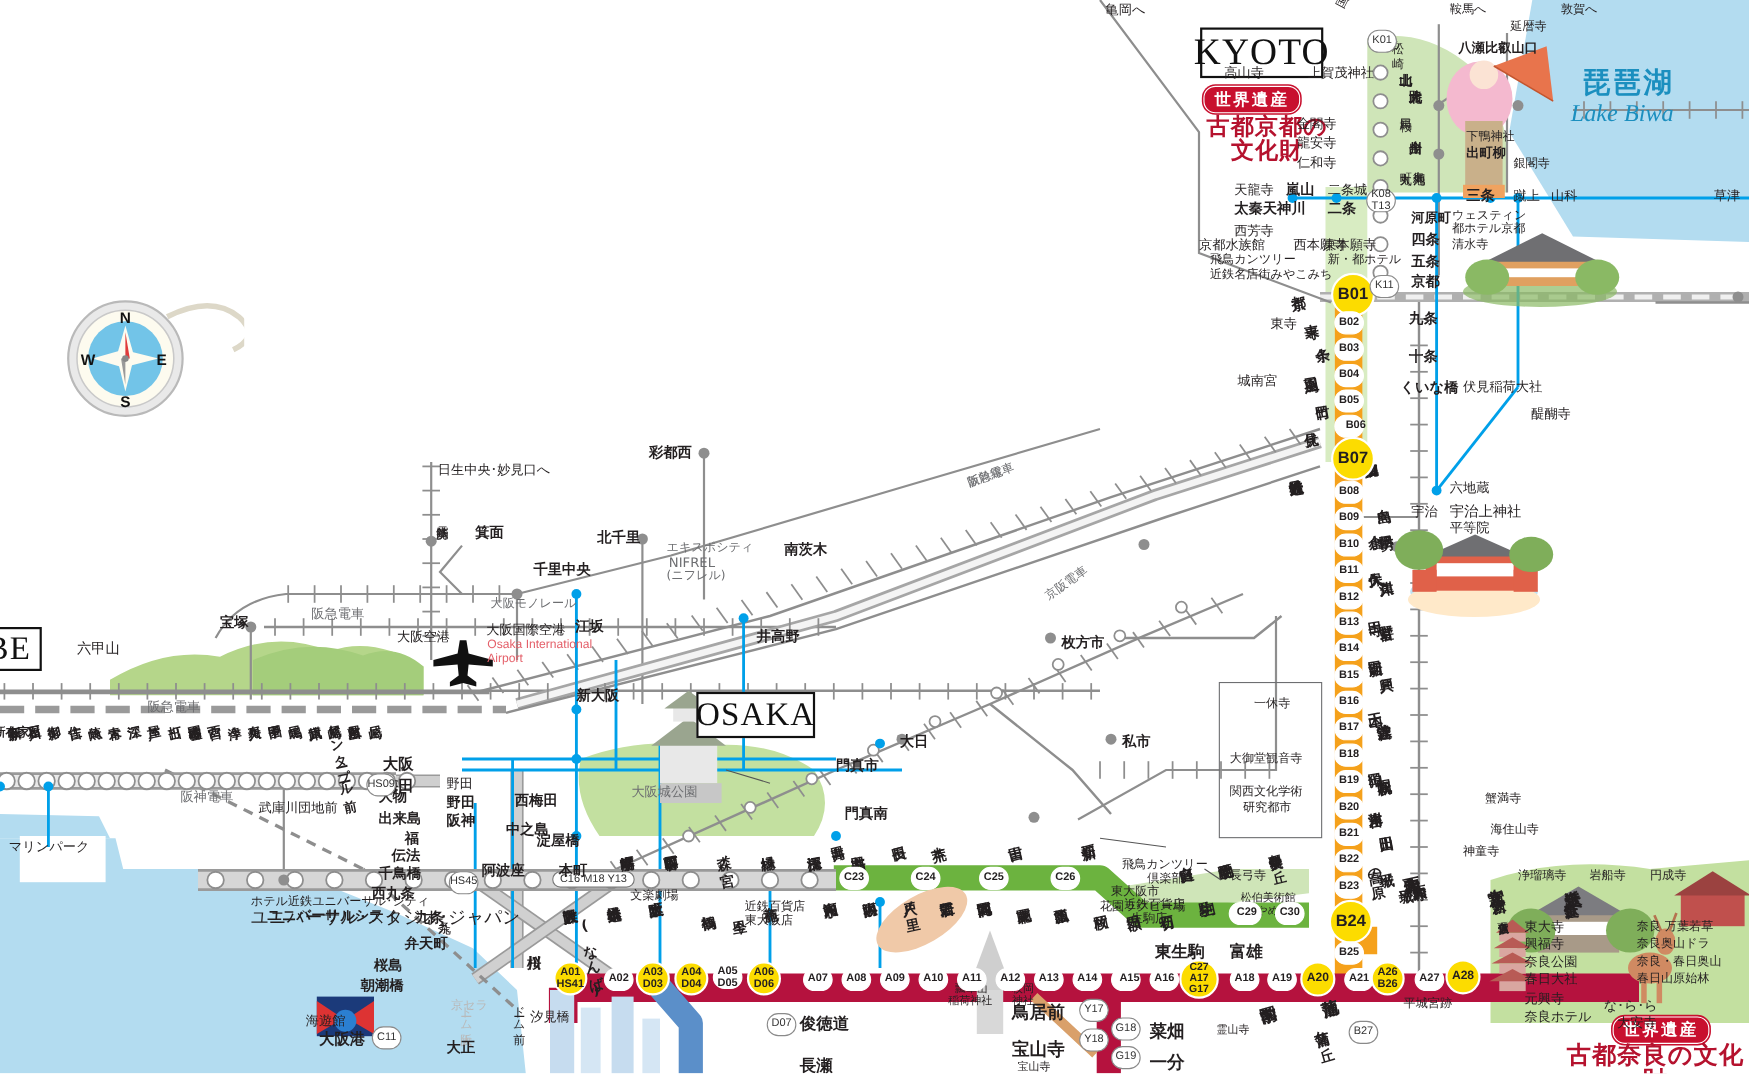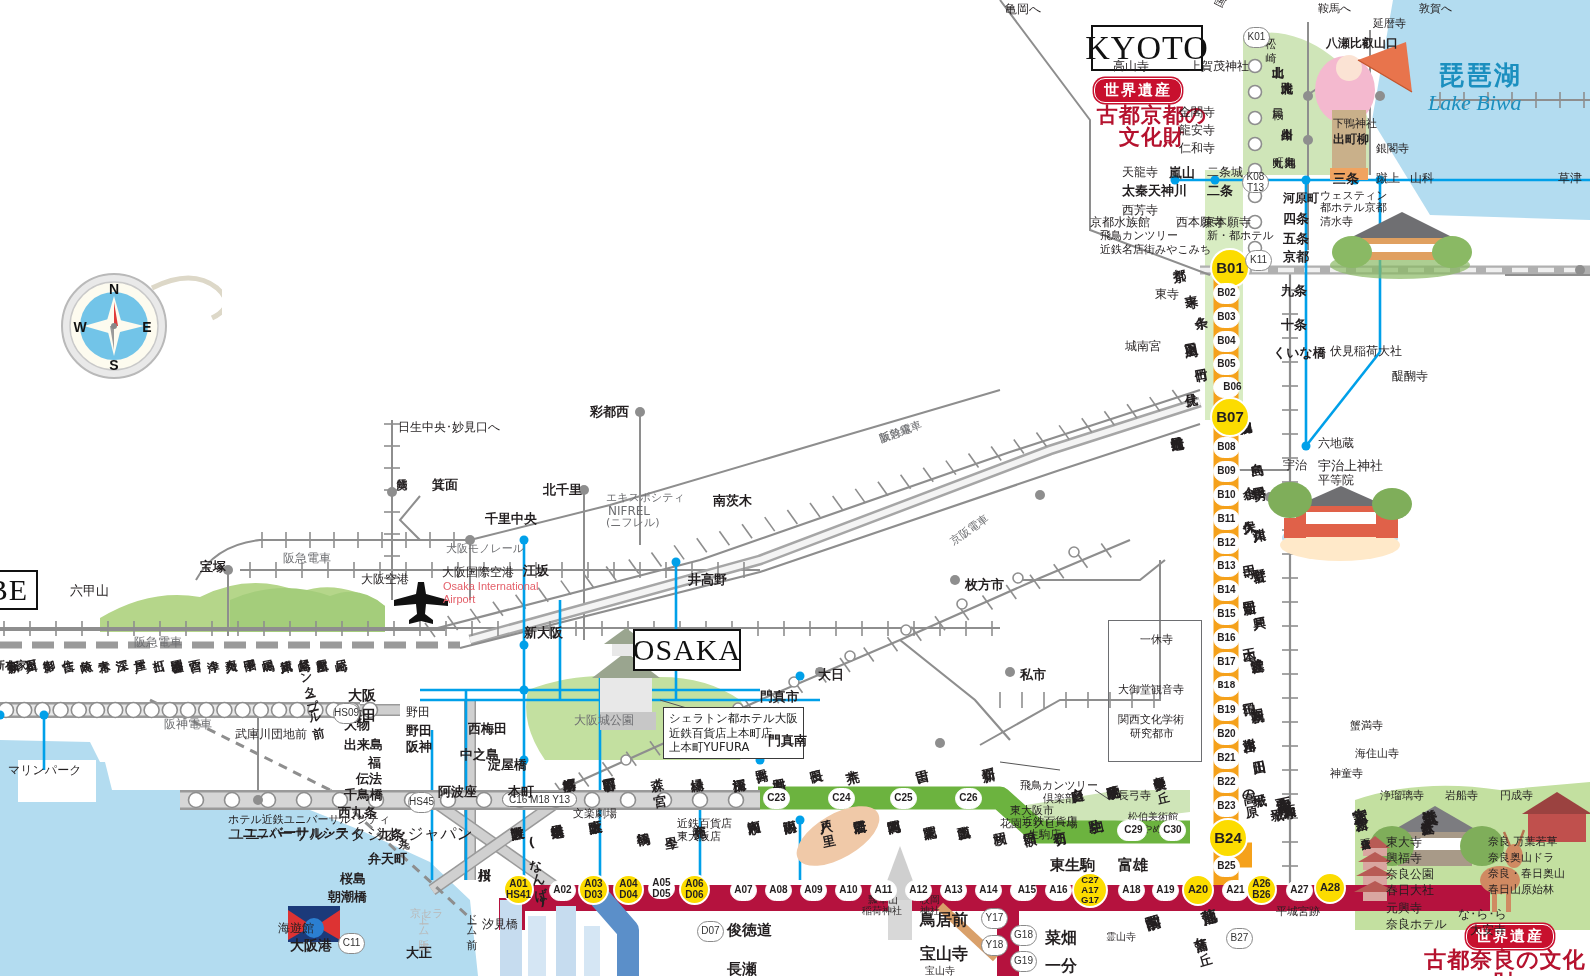--- a/index.html
+++ b/index.html
@@ -629,25 +629,20 @@
   <div class="wh-title" style="left:1420px;top:948px;font-size:22px;">古都奈良の文化財</div>
 
   <div id="lake-ja" class="jp">琵琶湖</div>
   <div id="lake-en">Lake Biwa</div>
 
   <div id="airport-en">
     <span>Osaka International</span><br>
     <span>Airport</span>
   </div>
 
-  <div class="infobox" style="left:663px;top:707px;">
-    <div>シェラトン都ホテル大阪</div>
-    <div>近鉄百貨店上本町店</div>
-    <div>上本町YUFURA</div>
-  </div>
 
   <div style="position:absolute;left:502px;top:792px;background:#fff;border:1.2px solid #777;
               border-radius:9px;padding:1px 6px;font-size:10px;color:#333;">C16 M18 Y13</div>
 
   <div style="position:absolute;left:1108px;top:620px;width:92px;height:140px;
               border:1px solid #6d6e71;background:transparent;"></div>
 
   <div class="lay" id="labels">
       <div class="t jp" style="left: 1005px; top: 3px; font-size: 12px;">亀岡へ</div>
       <div class="t jp" style="left: 1113px; top: 60px; font-size: 12px;">高山寺</div>
@@ -952,21 +947,21 @@
       </div>
       <div class="code sml" style="left: 1213px; top: 604px;">
         <span>B15</span>
       </div>
       <div class="code sml" style="left: 1213px; top: 628px;">
         <span>B16</span>
       </div>
       <div class="code sml" style="left: 1213px; top: 652px;">
         <span>B17</span>
       </div>
-      <div class="code sml" style="left: 1213px; top: 676px; font-family: Liberation Mono, monospace;">
+      <div class="code sml" style="left: 1213px; top: 676px;">
         <span>B18</span>
       </div>
       <div class="code sml" style="left: 1213px; top: 700px;">
         <span>B19</span>
       </div>
       <div class="code sml" style="left: 1213px; top: 724px;">
         <span>B20</span>
       </div>
       <div class="code sml" style="left: 1213px; top: 748px;">
         <span>B21</span>

